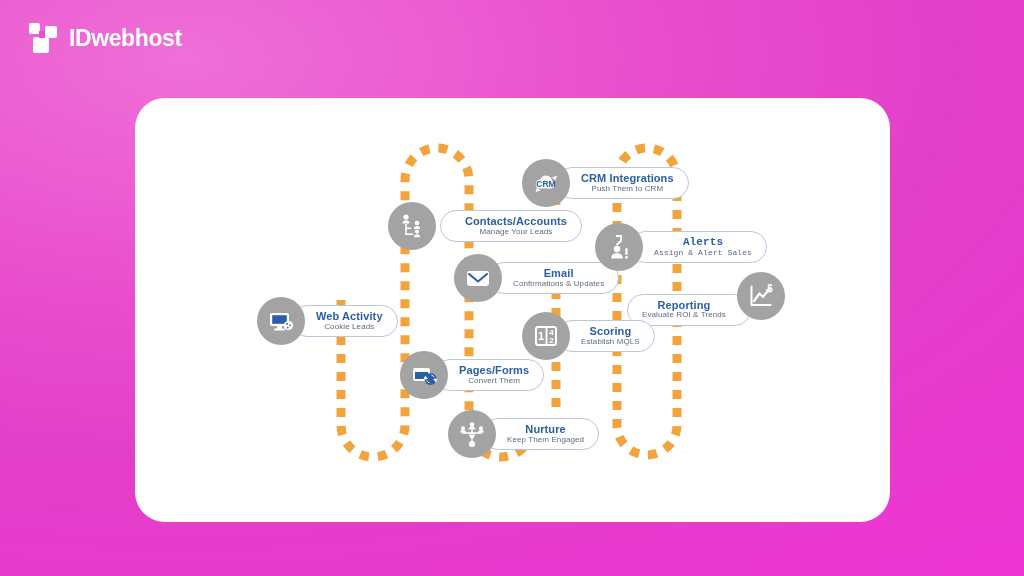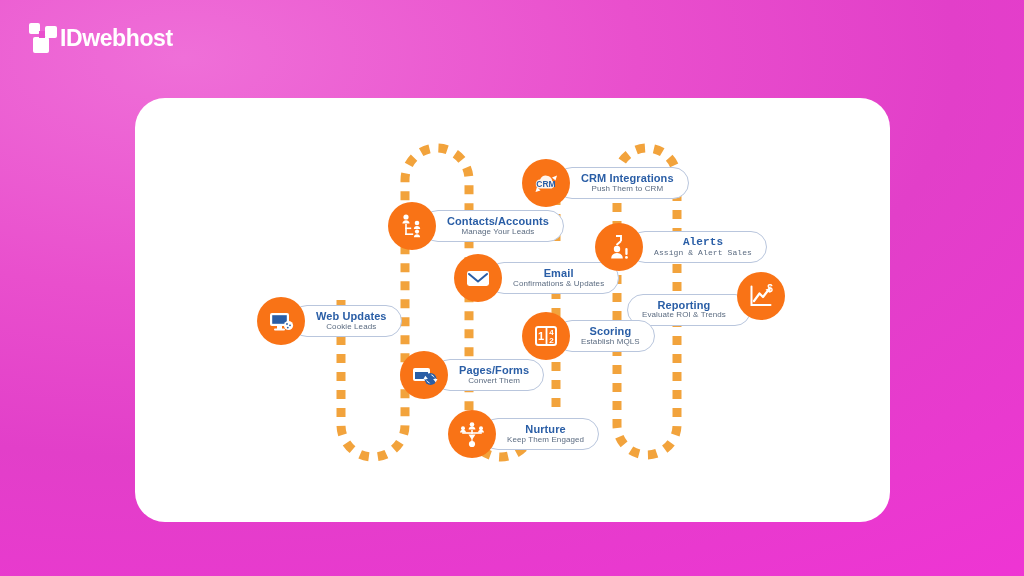--- a/index.html
+++ b/index.html
@@ -15,20 +15,21 @@
     position: relative;
   }
 
   
   #brand {
     position: absolute;
     left: 28px;
     top: 22px;
     display: flex;
     align-items: center;
+    gap: 9px;
   }
   #brand .mark { width: 32px; height: 32px; display: block; }
   #brand .wordmark {
     color: #ffffff;
     font-size: 23px;
     font-weight: bold;
     letter-spacing: -0.4px;
     line-height: 1;
     white-space: nowrap;
   }
@@ -58,21 +59,21 @@
     display: flex;
     align-items: center;
     height: 48px;
   }
   .node.flip { flex-direction: row-reverse; }
 
   .node .disc {
     width: 48px;
     height: 48px;
     border-radius: 50%;
-    background: #f97316;
+    background: #a3a3a3;
     display: flex;
     align-items: center;
     justify-content: center;
     flex: 0 0 auto;
     position: relative;
     z-index: 3;
   }
   .node .disc svg { display: block; }
 
   .node .pill {
@@ -128,21 +129,21 @@
 
       <path d="M341,300 L341,425 A32,32 0 0 0 405,425 L405,180 A32,32 0 0 1 469,180 L469,425 A32,32 0 0 0 533,425"></path>
       <path d="M546,440 L600,440"></path>
       <path d="M617,185 L617,425 A30,30 0 0 0 677,425 L677,185"></path>
       <path d="M556,178 L556,250"></path>
       <path d="M556,290 L556,412"></path>
       <path d="M617,178 A30,30 0 0 1 677,178"></path>
     </g>
   </svg>
 
-  <div class="node" style="left:388px; top:202px;">
+  <div class="node" style="left:388px; top:202px;gap:18px;">
     <span class="disc">
       <svg width="28" height="28" viewBox="0 0 28 28">
         <circle cx="8" cy="5" r="2.6" fill="#fff"></circle>
         <path d="M4.4 11.6c0-2 1.6-3.3 3.6-3.3s3.6 1.3 3.6 3.3z" fill="#fff"></path>
         <rect x="7.2" y="12" width="1.6" height="11" fill="#fff"></rect>
         <rect x="7.2" y="21.4" width="8" height="1.6" fill="#fff"></rect>
         <rect x="7.2" y="15.5" width="6" height="1.6" fill="#fff"></rect>
         <circle cx="19" cy="11" r="2.3" fill="#fff"></circle>
         <path d="M15.8 17c0-1.8 1.4-3 3.2-3s3.2 1.2 3.2 3z" fill="#fff"></path>
         <circle cx="19" cy="19.6" r="2.1" fill="#fff"></circle>
@@ -222,21 +223,21 @@
         <rect x="5.2" y="8.2" width="14.6" height="8.6" fill="#2a5ea6"></rect>
         <rect x="10" y="19" width="5" height="3" fill="#fff"></rect>
         <rect x="7" y="21.5" width="11" height="2" rx="1" fill="#fff"></rect>
         <circle cx="21.5" cy="18.5" r="4.6" fill="#fff"></circle>
         <circle cx="20" cy="17" r="0.9" fill="#2a5ea6"></circle>
         <circle cx="23" cy="18.3" r="0.9" fill="#2a5ea6"></circle>
         <circle cx="20.8" cy="20.6" r="0.9" fill="#2a5ea6"></circle>
       </svg>
     </span>
     <span class="pill">
-      <span class="t1">Web Updates</span>
+      <span class="t1">Web Activity</span>
       <span class="t2">Cookie Leads</span>
     </span>
   </div>
 
   <div class="node" style="left:522px; top:312px;">
     <span class="disc">
       <svg width="28" height="28" viewBox="0 0 28 28">
         <rect x="4" y="5" width="20" height="18" rx="2.2" fill="none" stroke="#fff" stroke-width="2"></rect>
         <rect x="13.6" y="5" width="1.8" height="18" fill="#fff"></rect>
         <text x="9" y="18" font-family="Liberation Sans, sans-serif" font-size="11" font-weight="bold" fill="#fff" text-anchor="middle">1</text>

